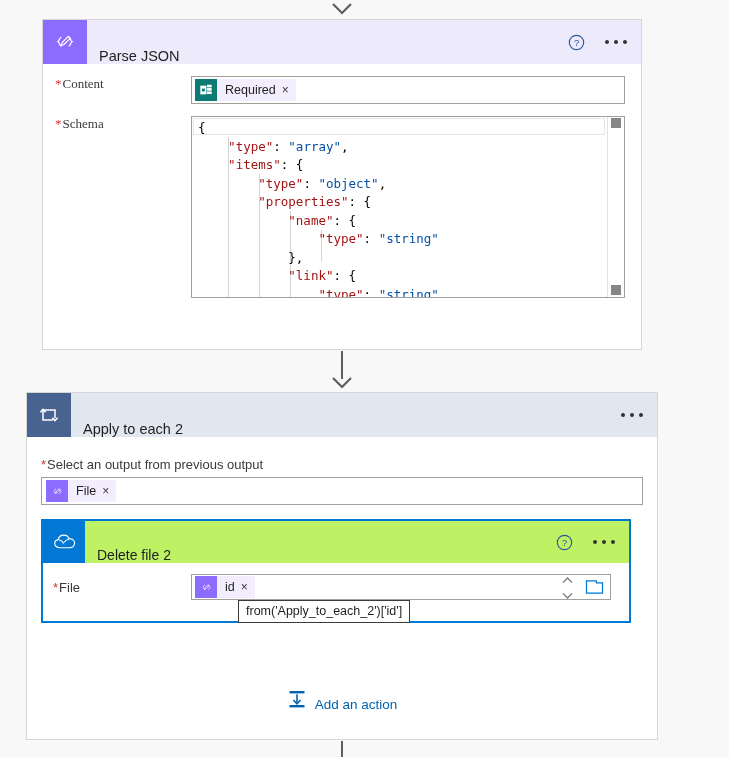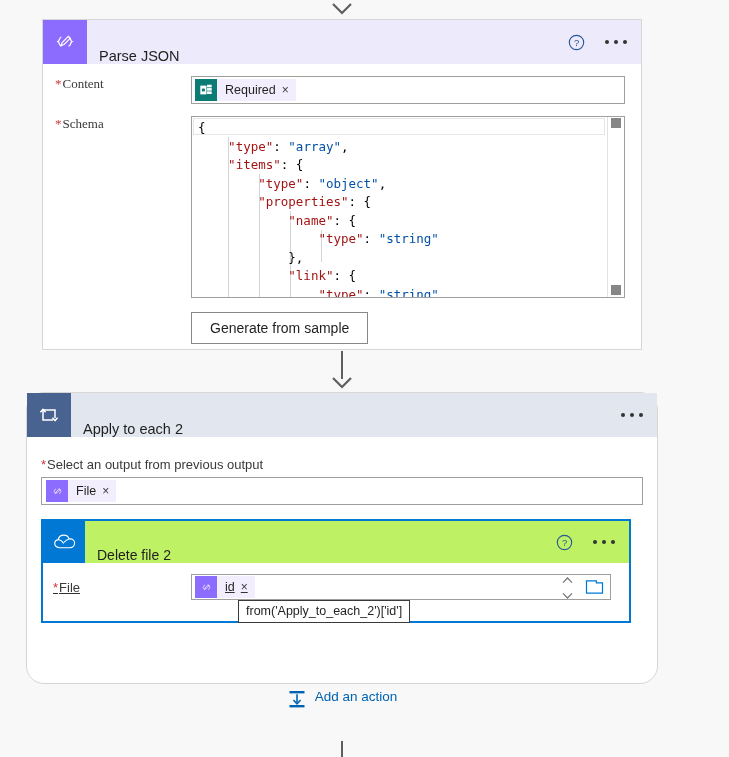--- a/index.html
+++ b/index.html
@@ -237,22 +237,21 @@
     font-family: "Liberation Sans", sans-serif;
     padding: 7px 18px;
     cursor: pointer;
   }
 
   
   #apply-each-card {
     left: 26px;
     top: 392px;
     width: 632px;
-    height: 292px;
-    border-radius: 18px;
+    height: 348px;
   }
   #apply-each-card .card-header {
     background: #e1e6ef;
   }
   .icon-foreach {
     background: #486390;
   }
   .apply-body {
     padding: 20px 14px 0 14px;
   }
@@ -293,21 +292,20 @@
     flex: 0 0 42px;
   }
   .delete-body {
     position: relative;
     height: 58px;
   }
   .file-row {
     display: flex;
     align-items: center;
     padding-top: 11px;
-    text-decoration: underline;
   }
   .file-label {
     width: 148px;
     flex: 0 0 148px;
     padding-left: 10px;
     box-sizing: border-box;
     font-size: 13px;
     color: #3b3a39;
   }
   .file-input {
@@ -355,21 +353,21 @@
     font-family: "Liberation Sans", sans-serif;
   }
 
   
   .add-action {
     position: absolute;
     left: 0;
     right: 0;
     top: 688px;
     display: flex;
-    align-items: flex-start;
+    align-items: flex-end;
     justify-content: center;
     gap: 8px;
     cursor: pointer;
   }
   .add-action-label {
     color: #0063b1;
     font-size: 13.5px;
   }
 </style>
 </head>
@@ -438,23 +436,20 @@
         <div class="guide" style="left:98px;top:94px;height:88px;"></div>
         <div class="guide" style="left:129px;top:113px;height:32px;"></div>
         <div class="code-lines" id="code-lines"><div class="code-line"><span class="p">{</span></div><div class="code-line"><span class="p">    </span><span class="k">"type"</span><span class="p">: </span><span class="v">"array"</span><span class="p">,</span></div><div class="code-line"><span class="p">    </span><span class="k">"items"</span><span class="p">: {</span></div><div class="code-line"><span class="p">        </span><span class="k">"type"</span><span class="p">: </span><span class="v">"object"</span><span class="p">,</span></div><div class="code-line"><span class="p">        </span><span class="k">"properties"</span><span class="p">: {</span></div><div class="code-line"><span class="p">            </span><span class="k">"name"</span><span class="p">: {</span></div><div class="code-line"><span class="p">                </span><span class="k">"type"</span><span class="p">: </span><span class="v">"string"</span></div><div class="code-line"><span class="p">            },</span></div><div class="code-line"><span class="p">            </span><span class="k">"link"</span><span class="p">: {</span></div><div class="code-line"><span class="p">                </span><span class="k">"type"</span><span class="p">: </span><span class="v">"string"</span></div></div>
         <div class="code-scrollbar">
           <div class="sb-btn" style="top:1px;"></div>
           <div class="sb-btn" style="bottom:2px;"></div>
         </div>
       </div>
     </div>
 
-    <div style="padding-left:148px;padding-top:14px;">
-      <button class="btn">Generate from sample</button>
-    </div>
   </div>
 </div>
 
 <div class="connector" style="top:351px;height:28px;"></div>
 <div class="arrowhead" style="top:376px;">
   <svg width="22" height="14" viewBox="0 0 22 14">
     <path d="M2 2 L11 11 L20 2" fill="none" stroke="#605e5c" stroke-width="2.2"></path>
   </svg>
 </div>
 

